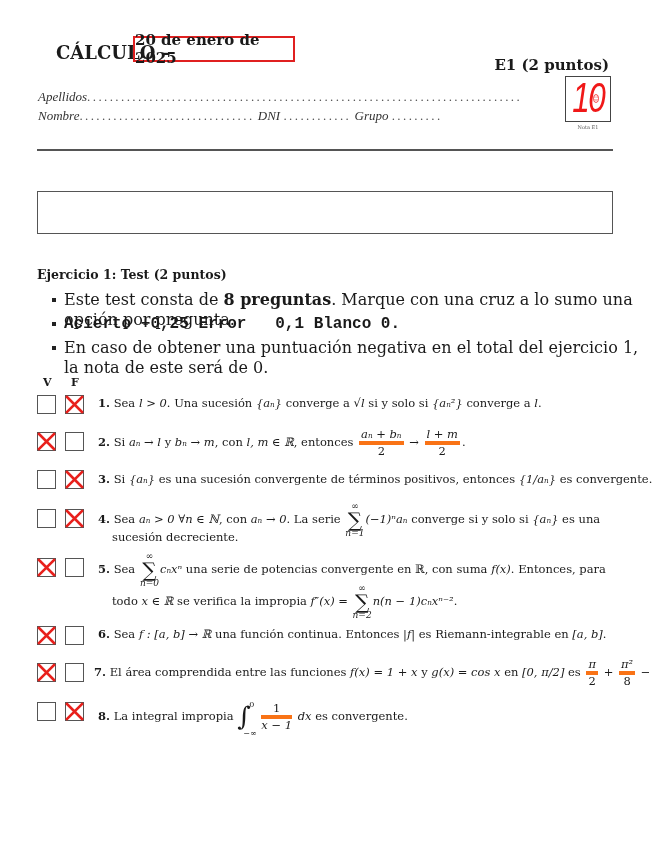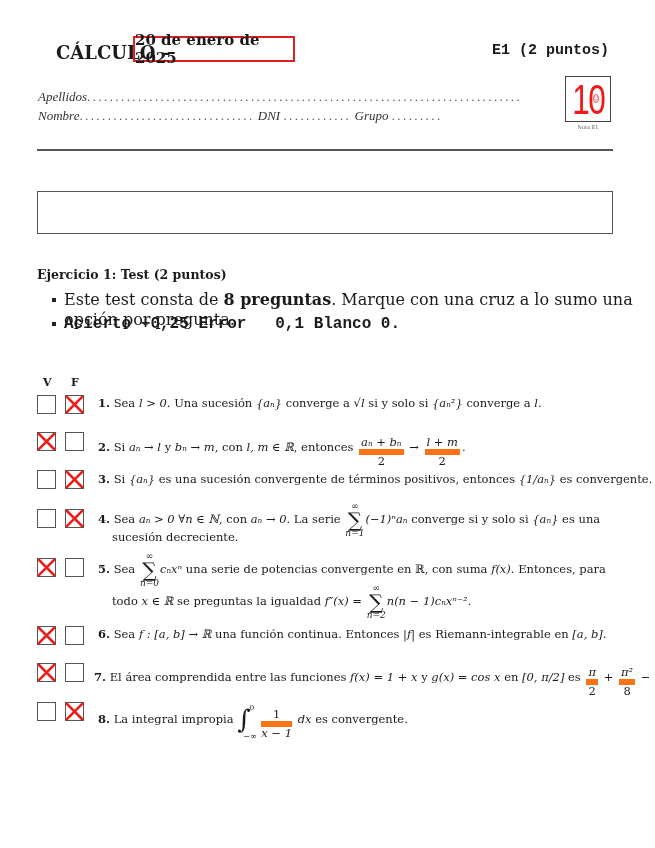--- a/index.html
+++ b/index.html
@@ -2,45 +2,45 @@
 <html><head>
 <meta charset="utf-8">
 <style>
   html,body{margin:0;padding:0;background:#fff;}
   body{width:655px;height:848px;position:relative;overflow:hidden;
        font-family:"DejaVu Serif","Liberation Serif",serif;color:#1a1a1a;}
   .abs{position:absolute;}
   .title{left:56px;top:42px;font-size:18px;font-weight:bold;}
   .date-box{left:133px;top:36px;width:162px;height:26px;border:2px solid #e02020;box-sizing:border-box;
             font-size:15px;font-weight:bold;display:flex;align-items:center;justify-content:center;}
-  .exam-id{right:46px;top:42px;font-size:15px;font-weight:bold;font-family:Liberation Mono, monospace;}
+  .exam-id{right:46px;top:56px;font-size:15px;font-weight:bold;}
   .field-line{font-family:"Liberation Serif",serif;font-style:italic;font-size:13px;color:#333;white-space:nowrap;}
   .dots{font-style:normal;letter-spacing:2.4px;color:#555;}
   .grade-box{left:565px;top:76px;width:46px;height:46px;border:1.5px solid #444;box-sizing:border-box;
-             display:flex;align-items:flex-end;justify-content:center;}
+             display:flex;align-items:flex-start;justify-content:center;font-style:italic;}
   .grade{font-family:"Liberation Sans",sans-serif;color:#f01818;font-size:42px;line-height:42px;letter-spacing:-2px;transform:scaleX(0.75);}
   .grade-caption{left:565px;top:124px;width:46px;text-align:center;font-size:5px;color:#555;}
   .hrule{left:37px;top:149px;width:576px;height:2px;background:#555;}
   .notice{left:37px;top:191px;width:576px;height:43px;border:1.2px solid #555;box-sizing:border-box;
           font-size:11.5px;text-align:center;line-height:18px;padding-top:3px;}
   .notice b{font-weight:bold;}
   .ex-title{left:37px;top:267px;font-size:12.5px;font-weight:bold;}
   ul.rules{left:52px;top:290px;margin:0;padding:0;list-style:none;font-size:16px;}
   ul.rules li{position:relative;padding-left:12px;height:24px;line-height:20px;}
   ul.rules li::before{content:"";position:absolute;left:0;top:8px;width:4px;height:4px;background:#222;}
   ul.rules li.b{font-weight:bold;font-family:Liberation Mono, monospace;}
   .vf{top:376px;font-size:11px;font-weight:bold;}
   .box{width:19px;height:19px;border:1.2px solid #555;box-sizing:border-box;position:absolute;background:#fff;}
   .box svg{position:absolute;left:-1px;top:-1px;}
   .q{position:absolute;left:98px;font-size:11.5px;line-height:15px;white-space:nowrap;}
   .q b{font-weight:bold;}
   .m{font-style:italic;}
   .frac{display:inline-block;vertical-align:middle;text-align:center;margin:0 2px;}
   .frac span{display:block;line-height:13px;}
-  .frac .num{border-bottom:6px solid #f97316;padding:0 2px;margin-top:8px;}
+  .frac .num{border-bottom:4px solid #f97316;padding:0 2px;}
   .sum{display:inline-block;vertical-align:middle;text-align:center;font-size:9px;line-height:9px;margin:0 1px;}
   .sum .sig{font-size:20px;line-height:18px;}
 </style>
 </head>
 <body>
 
 <div class="abs title">CÁLCULO –</div>
 <div class="abs date-box">
   <span>20 de enero de 2025</span>
 </div>
@@ -70,20 +70,21 @@
 
 <div class="abs hrule"></div>
 
 <div class="abs notice">
 </div>
 
 <div class="abs ex-title">Ejercicio 1: Test (2 puntos)</div>
 <ul class="abs rules">
   <li><span>Este test consta de </span><b>8 preguntas</b><span>. Marque con una cruz a lo sumo una opción por pregunta.</span></li>
   <li class="b"><span style="white-space:pre">Acierto +0,25 Error   0,1 Blanco 0.</span></li>
+  <li><span>En caso de obtener una puntuación negativa en el total del ejercicio 1, la nota de este será de 0.</span></li>
 </ul>
 
 <div class="abs vf" style="left:43px;">V</div>
 <div class="abs vf" style="left:71px;">F</div>
 
 <div id="boxes">
     <div class="box" style="left: 37px; top: 395px;"></div>
     <div class="box" style="left: 65px; top: 395px;">
       <svg width="19" height="19" viewBox="0 0 19 19">
         <path d="M2 2 L17 17 M17 2 L2 17" stroke="#e8201c" stroke-width="2.6" stroke-linecap="square"></path>
@@ -154,21 +155,21 @@
   <span>Sea </span><span class="m">aₙ &gt; 0 ∀n ∈ ℕ</span><span>, con </span><span class="m">aₙ → 0</span><span>. La serie </span>
   <span class="sum"><span style="display:block">∞</span><span class="sig" style="display:block">∑</span><span class="m" style="display:block">n=1</span></span><span class="m">(−1)ⁿaₙ</span><span> converge si y solo si </span><span class="m">{aₙ}</span><span> es una</span>
 </div>
 <div class="q" style="top:530px;left:112px;">sucesión decreciente.</div>
 
 <div class="q" style="top:552px;">
   <b>5.</b>
   <span>Sea </span><span class="sum"><span style="display:block">∞</span><span class="sig" style="display:block">∑</span><span class="m" style="display:block">n=0</span></span><span class="m">cₙxⁿ</span><span> una serie de potencias convergente en ℝ, con suma </span><span class="m">f(x)</span><span>. Entonces, para</span>
 </div>
 <div class="q" style="top:584px;left:112px;">
-  <span>todo </span><span class="m">x ∈ ℝ</span><span> se preguntas la igualdad </span><span class="m">f″(x) =</span>
+  <span>todo </span><span class="m">x ∈ ℝ</span><span> se verifica la impropia </span><span class="m">f″(x) =</span>
   <span class="sum"><span style="display:block">∞</span><span class="sig" style="display:block">∑</span><span class="m" style="display:block">n=2</span></span><span class="m">n(n − 1)cₙxⁿ⁻²</span><span>.</span>
 </div>
 
 <div class="q" style="top:627px;">
   <b>6.</b>
   <span>Sea </span><span class="m">f : [a, b] → ℝ</span><span> una función continua. Entonces </span><span class="m">|f|</span><span> es Riemann-integrable en </span><span class="m">[a, b]</span><span>.</span>
 </div>
 
 <div class="q" style="top:658px;left:94px;">
   <b>7.</b>

